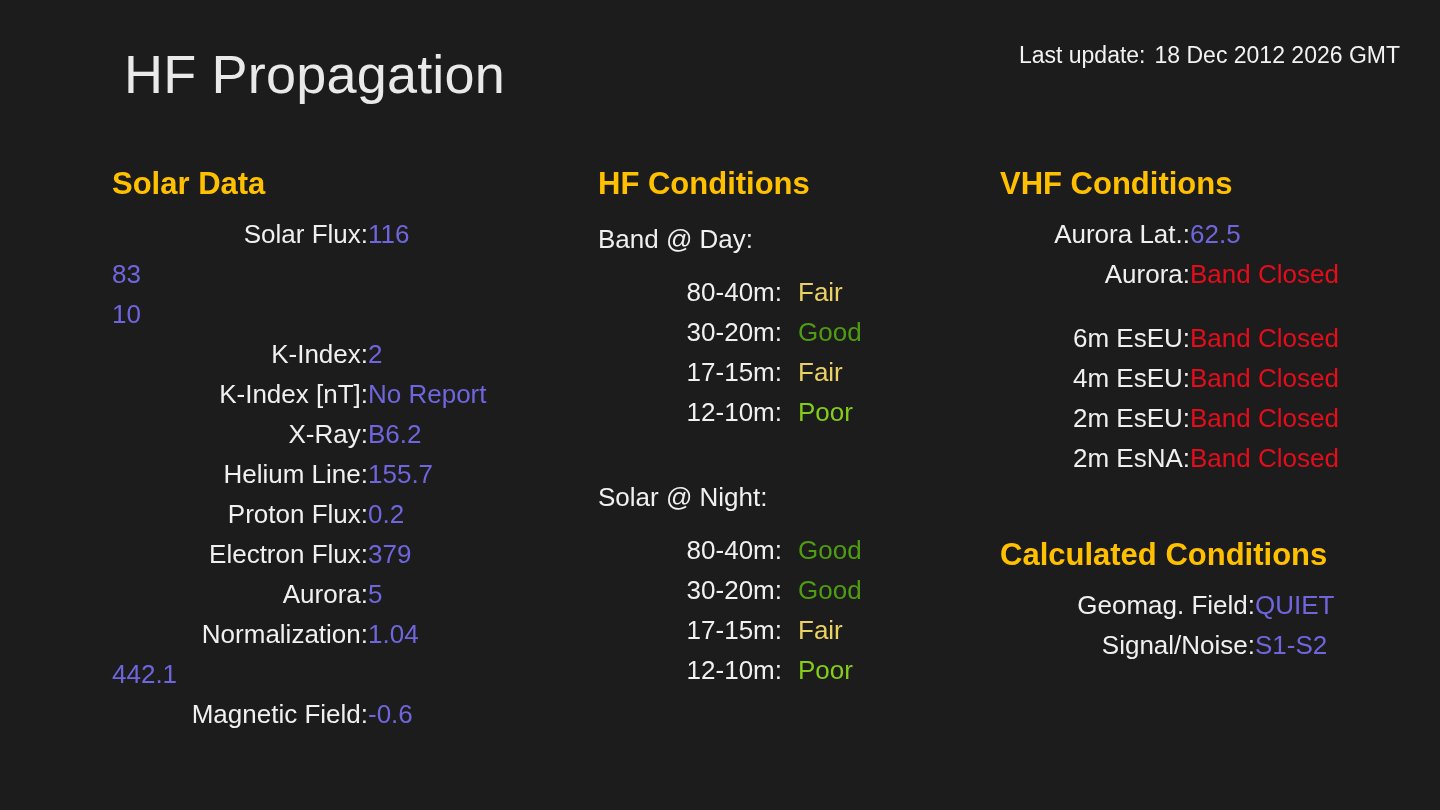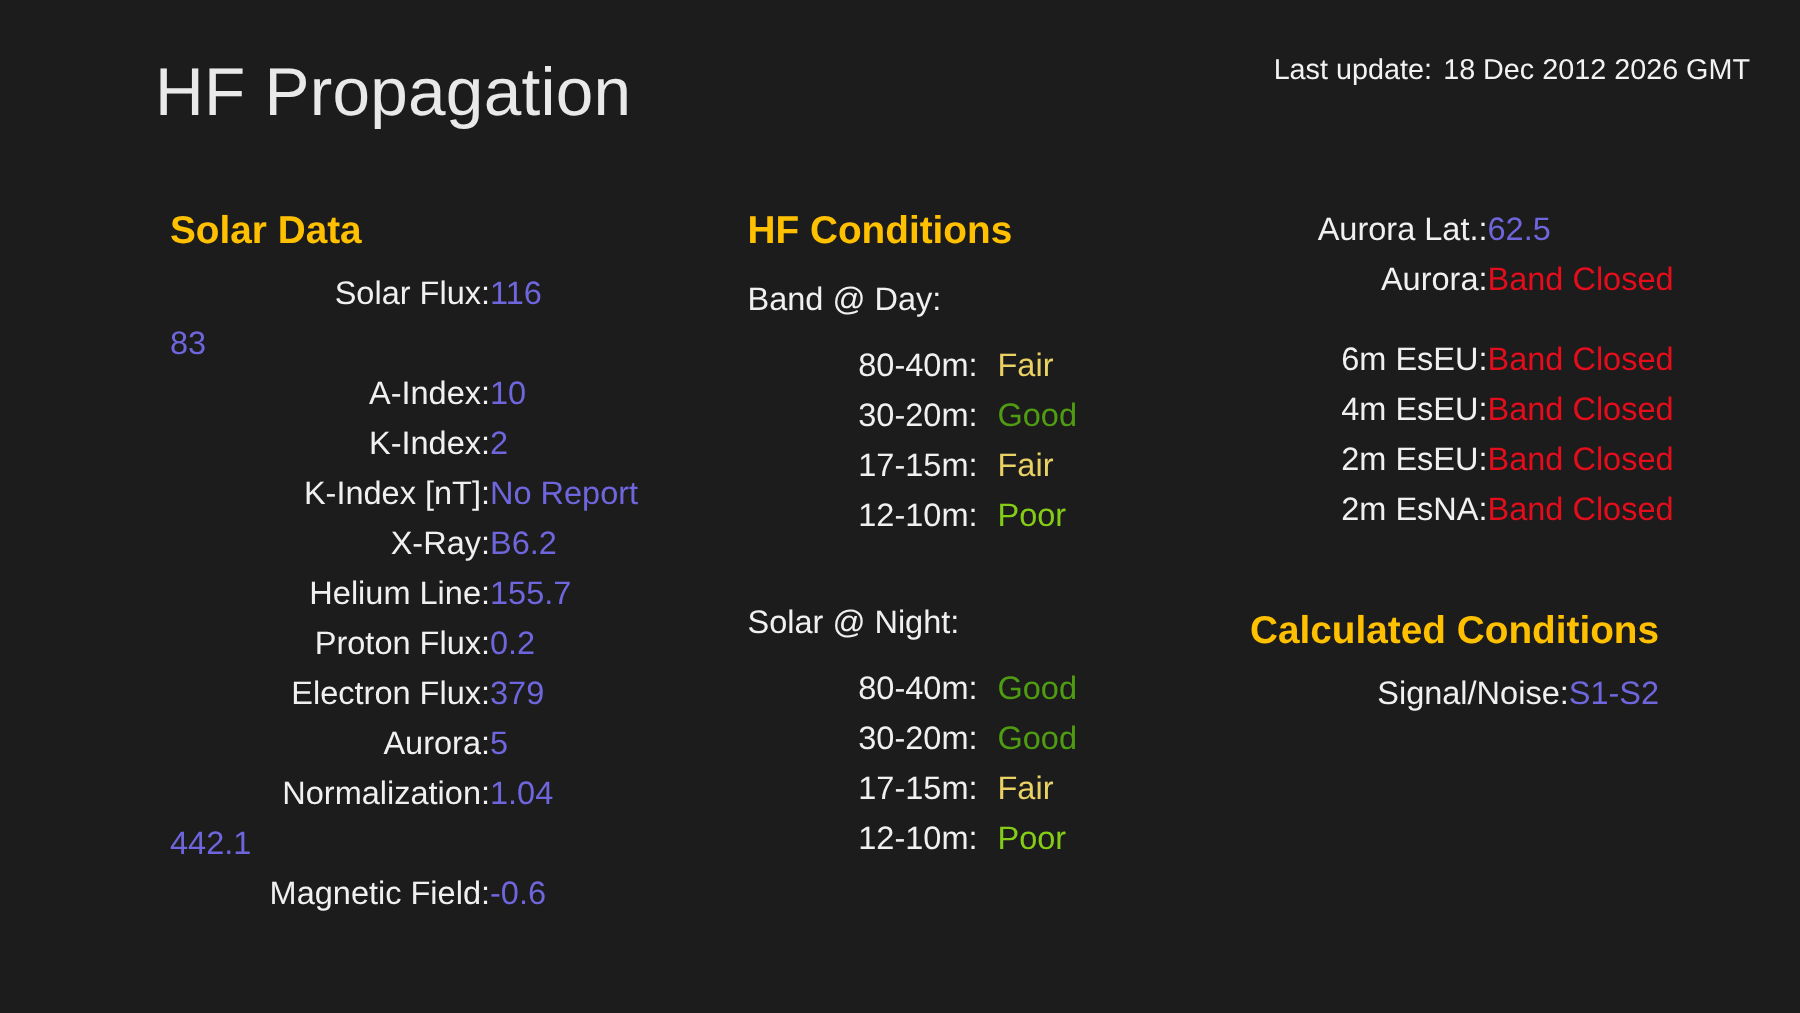--- a/index.html
+++ b/index.html
@@ -35,21 +35,21 @@
     top: 42px;
     font-size: 23px;
     font-weight: 400;
     color: #f2f2f2;
     white-space: nowrap;
   }
   #last-update .lu-label { margin-right: 9px; }
 
   
   .column { position: absolute; top: 168px; }
-  #col-solar { left: 136px;  width: 460px; }
+  #col-solar { left: 112px;  width: 460px; }
   #col-hf    { left: 598px;  width: 380px; }
   #col-vhf   { left: 1000px; width: 420px; }
 
   .section-heading {
     font-size: 31px;
     font-weight: 700;
     color: #ffc000;
     line-height: 1.0;
     white-space: nowrap;
     margin: 0 0 20px 0;
@@ -126,21 +126,20 @@
   <div class="section-heading">Solar Data</div>
   <div class="kv-list" id="solar-rows">
       <div class="kv-row">
         <span class="kv-label">Solar Flux:</span>
         <span class="kv-value">116</span>
       </div>
       <div class="kv-row">
         <span class="kv-value">83</span>
       </div>
       <div class="kv-row">
-        <span class="kv-label">A-Index:</span>
         <span class="kv-value">10</span>
       </div>
       <div class="kv-row">
         <span class="kv-label">K-Index:</span>
         <span class="kv-value">2</span>
       </div>
       <div class="kv-row">
         <span class="kv-label">K-Index [nT]:</span>
         <span class="kv-value">No Report</span>
       </div>
@@ -220,20 +219,21 @@
         </div>
         <div class="band-row">
           <span class="band-name">12-10m:</span>
           <span class="band-cond poor">Poor</span>
         </div>
       </div>
   </div>
 </div>
 
 <div class="column" id="col-vhf">
+  <div class="section-heading">VHF Conditions</div>
 
   <div class="kv-list" id="vhf-aurora-rows">
       <div class="kv-row">
         <span class="kv-label">Aurora Lat.:</span>
         <span class="kv-value">62.5</span>
       </div>
       <div class="kv-row">
         <span class="kv-label">Aurora:</span>
         <span class="kv-value closed">Band Closed</span>
       </div>
@@ -255,18 +255,22 @@
       <div class="kv-row">
         <span class="kv-label">2m EsNA:</span>
         <span class="kv-value">Band Closed</span>
       </div>
     </div>
 
   <div id="calc-block">
     <div class="section-heading">Calculated Conditions</div>
     <div class="kv-list" id="calc-rows">
         <div class="kv-row">
+          <span class="kv-label">Geomag. Field:</span>
+          <span class="kv-value">QUIET</span>
+        </div>
+        <div class="kv-row">
           <span class="kv-label">Signal/Noise:</span>
           <span class="kv-value">S1-S2</span>
         </div>
       </div>
   </div>
 </div>
 
 </body></html>

